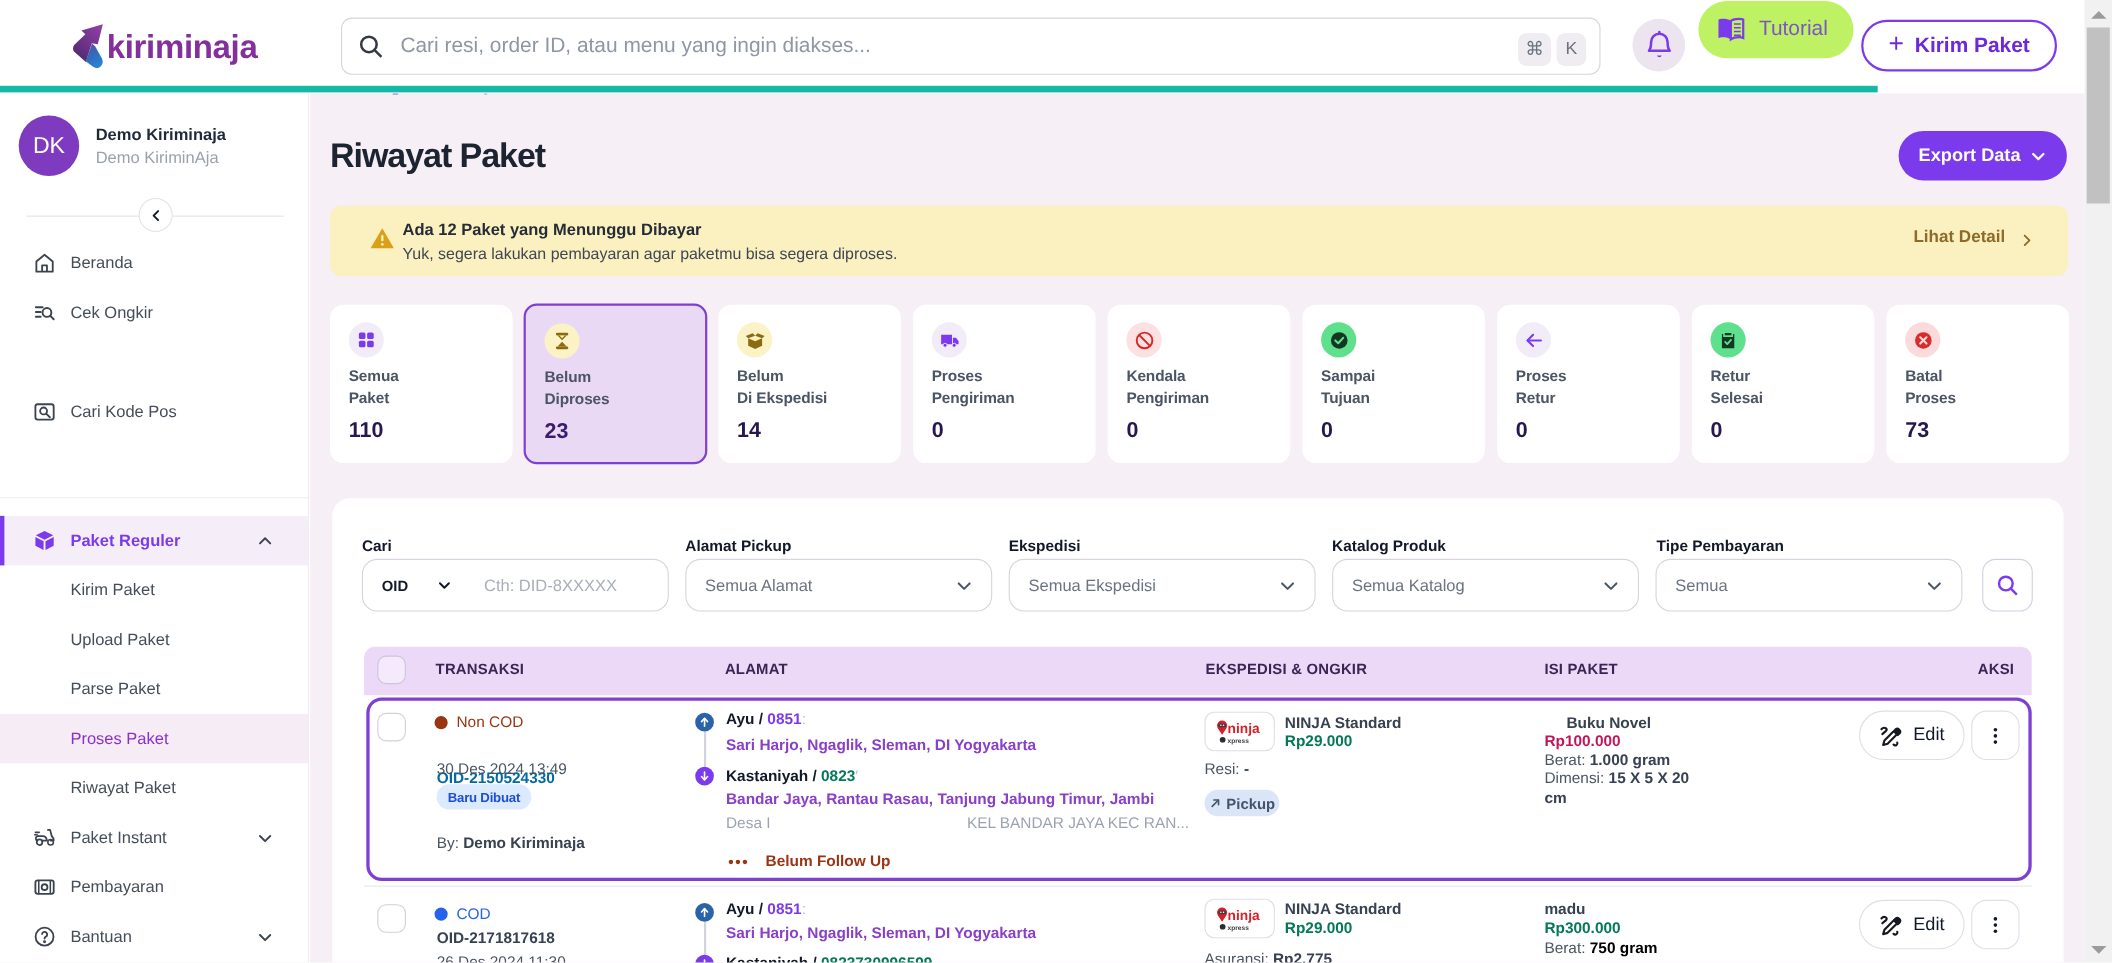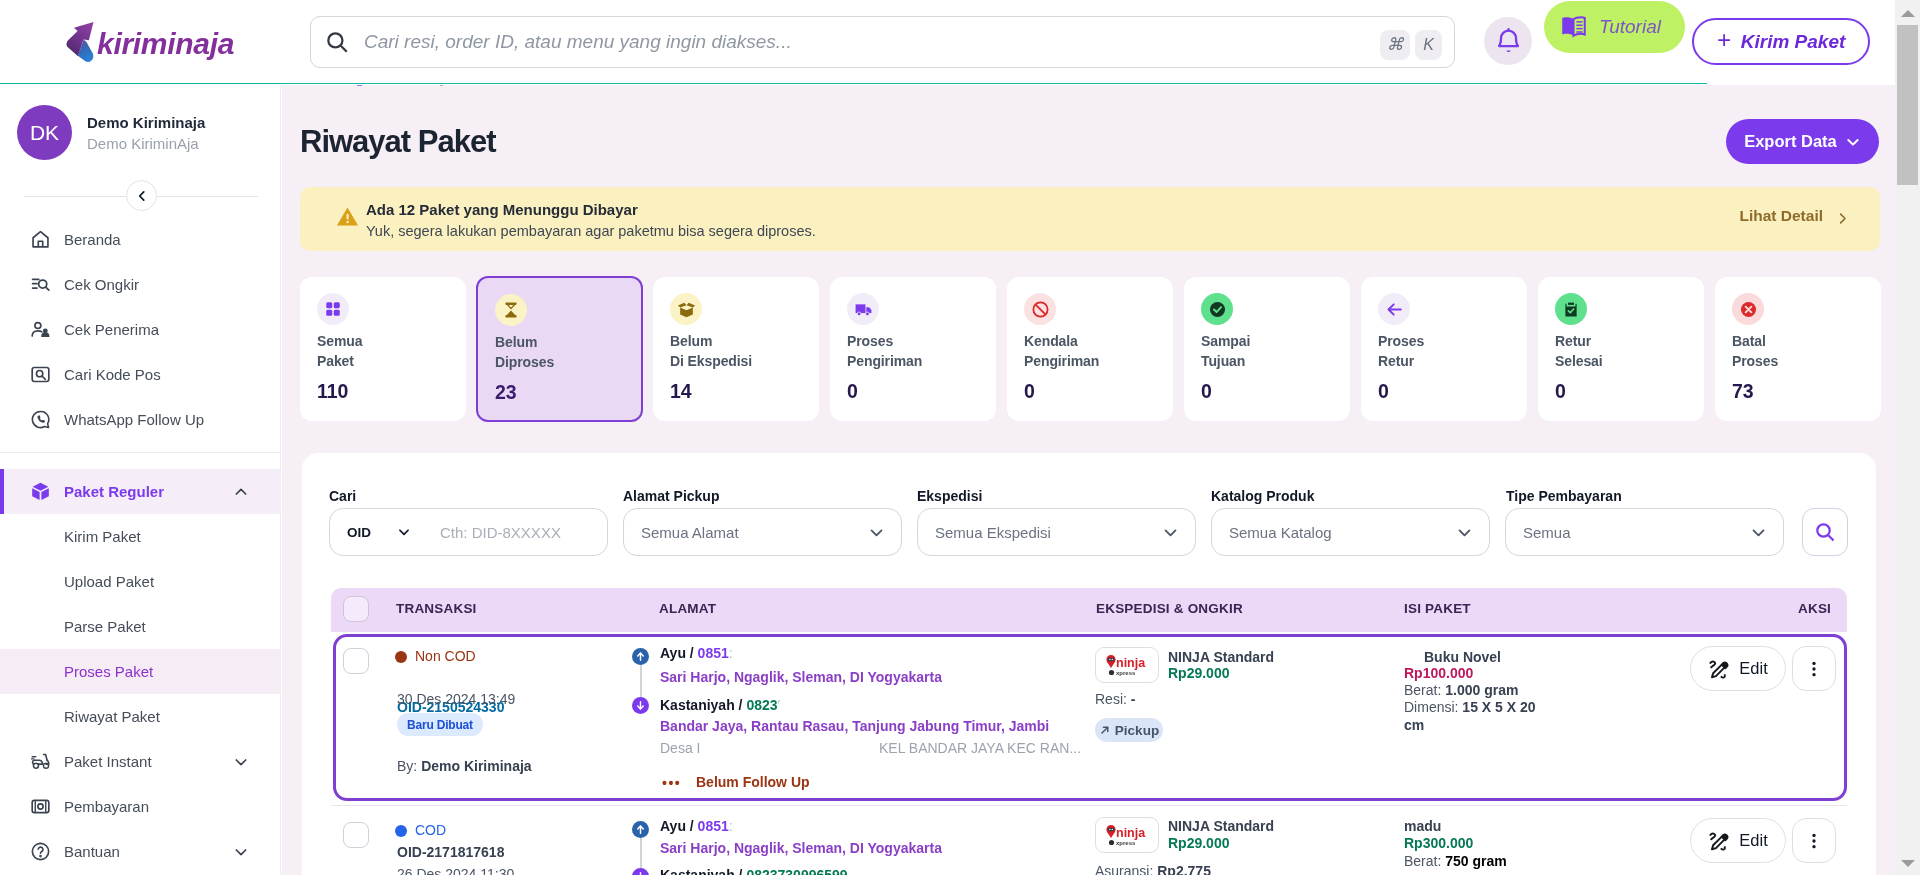--- a/index.html
+++ b/index.html
@@ -6,21 +6,21 @@
 html,body { width:1920px; height:875px; overflow:hidden; font-family:"Liberation Sans", sans-serif; background:#fff; }
 .abs { position:absolute; }
 #page { position:relative; width:1920px; height:875px; }
 
 #sbar { position:absolute; right:0; top:0; width:25px; height:875px; background:#f1f1f1; z-index:50; }
 #sbar .thumb { position:absolute; left:2px; top:25px; width:21px; height:160px; background:#c1c1c1; }
 #sbar .arr { position:absolute; left:6px; width:0; height:0; border-left:7px solid transparent; border-right:7px solid transparent; }
 #sbar .up { top:10px; border-bottom:7px solid #9b9b9b; }
 #sbar .dn { bottom:8px; border-top:7px solid #9b9b9b; }
 
-#hdr { position:absolute; left:0; top:0; width:1707px; height:84px; background:#fff; border-bottom:1px solid #14b8a6; z-index:10;font-style:italic; }
+#hdr { position:absolute; left:0; top:0; width:1707px; height:84px; background:#fff; border-bottom:6px solid #14b8a6; z-index:10; }
 #srch { position:absolute; left:310px; top:16px; width:1145px; height:52px; border:1px solid #d8d3dc; border-radius:10px; display:flex; align-items:center; }
 #srch .ph { color:#8f97a3; font-size:19px; margin-left:14px; }
 .key { background:#efedf1; border-radius:8px; color:#6b7280; display:flex; align-items:center; justify-content:center; }
 #bell { position:absolute; left:1484px; top:17px; width:48px; height:48px; border-radius:50%; background:#ece5f0; display:flex; align-items:center; justify-content:center; }
 #tut { position:absolute; left:1544px; top:1px; width:141px; height:52px; border-radius:26px; background:#bef264; display:flex; align-items:center; }
 #tut span { color:#7d55c7; font-size:19px; margin-left:12px; }
 #kirim { position:absolute; left:1692px; top:18px; width:178px; height:47px; border:2px solid #7c3aed; border-radius:24px; background:#fff; display:flex; align-items:center; justify-content:center; color:#6d28d9; font-weight:bold; font-size:19px; }
 
 #side { position:absolute; left:0; top:85px; width:281px; height:790px; background:#fff; border-right:1px solid #eeeaf0; z-index:5; }
 #ava { position:absolute; left:17px; top:20px; width:55px; height:55px; border-radius:50%; background:#7e3bbf; color:#fff; font-size:21px; display:flex; align-items:center; justify-content:center; }
@@ -122,43 +122,27 @@
     <div class="mitem" style="top:177px;">
       <svg class="ic" viewBox="0 0 24 24" fill="none" stroke="#3b4350" stroke-width="2" stroke-linecap="round">
           <line x1="3" y1="6" x2="10" y2="6"></line>
           <line x1="3" y1="11" x2="8" y2="11"></line>
           <line x1="3" y1="16" x2="8" y2="16"></line>
           <circle cx="14.5" cy="11.5" r="4.6"></circle>
           <line x1="18" y1="15" x2="21.5" y2="18.5"></line>
         </svg>
       <span class="lb">Cek Ongkir</span>
     </div>
-    <div class="mitem" style="top:222px;">
-      <svg class="ic" viewBox="0 0 24 24" fill="none" stroke="#3b4350" stroke-width="1.9" stroke-linecap="round">
-          <circle cx="9" cy="7.5" r="3.4"></circle>
-          <path d="M2.5 19.5 q0 -6 6.5 -6 q3 0 4.5 1.2"></path>
-          <circle cx="17.5" cy="13.5" r="1.8" fill="#3b4350"></circle>
-          <path d="M13.8 19.5 q0-3.4 3.7-3.4 q3.7 0 3.7 3.4 z" fill="#3b4350"></path>
-        </svg>
-      <span class="lb">Cek Penerima</span>
-    </div>
     <div class="mitem" style="top:267px;">
       <svg class="ic" viewBox="0 0 24 24" fill="none" stroke="#3b4350" stroke-width="1.9" stroke-linecap="round" stroke-linejoin="round">
           <rect x="2.5" y="4" width="19" height="16" rx="2.5"></rect>
           <circle cx="11" cy="11" r="3.6"></circle>
           <line x1="13.7" y1="13.7" x2="17.5" y2="17.5"></line>
         </svg>
       <span class="lb">Cari Kode Pos</span>
-    </div>
-    <div class="mitem" style="top:312px;">
-      <svg class="ic" viewBox="0 0 24 24" fill="none" stroke="#3b4350" stroke-width="1.8">
-          <path d="M12 2.8 a9.2 9.2 0 1 0 4.5 17.2 L21.2 21.2 l-1.1-4.4 A9.2 9.2 0 0 0 12 2.8 Z" stroke-linejoin="round"></path>
-          <path d="M8.6 8 q-.8 2.9 2.1 5.6 q2.9 2.6 5.4 1.9 q.8-.3.9-1.2 l.1-1 l-2.4-1 l-.9.9 q-1.7-.7-2.5-2.6 l.8-1 l-1.1-2.3 q-.9-.3-1.6.3 q-.6.5-.8.4 z" fill="#3b4350" stroke="none"></path>
-        </svg>
-      <span class="lb">WhatsApp Follow Up</span>
     </div>
     <div class="abs" style="left:0;top:367px;width:281px;height:1px;background:#ebedf0;"></div>
 
     <div class="mitem" style="top:384px;background:#f5eef9;">
       <div class="abs" style="left:0;top:0;width:4px;height:45px;background:#7c3aed;"></div>
       <svg class="ic" viewBox="0 0 24 24" fill="#7c3aed">
           <path d="M12 2 L21 6.5 L12 11 L3 6.5 Z"></path>
           <path d="M2.5 8.2 L11 12.5 V21.8 L2.5 17.4 Z"></path>
           <path d="M21.5 8.2 L13 12.5 V21.8 L21.5 17.4 Z"></path>
         </svg>

